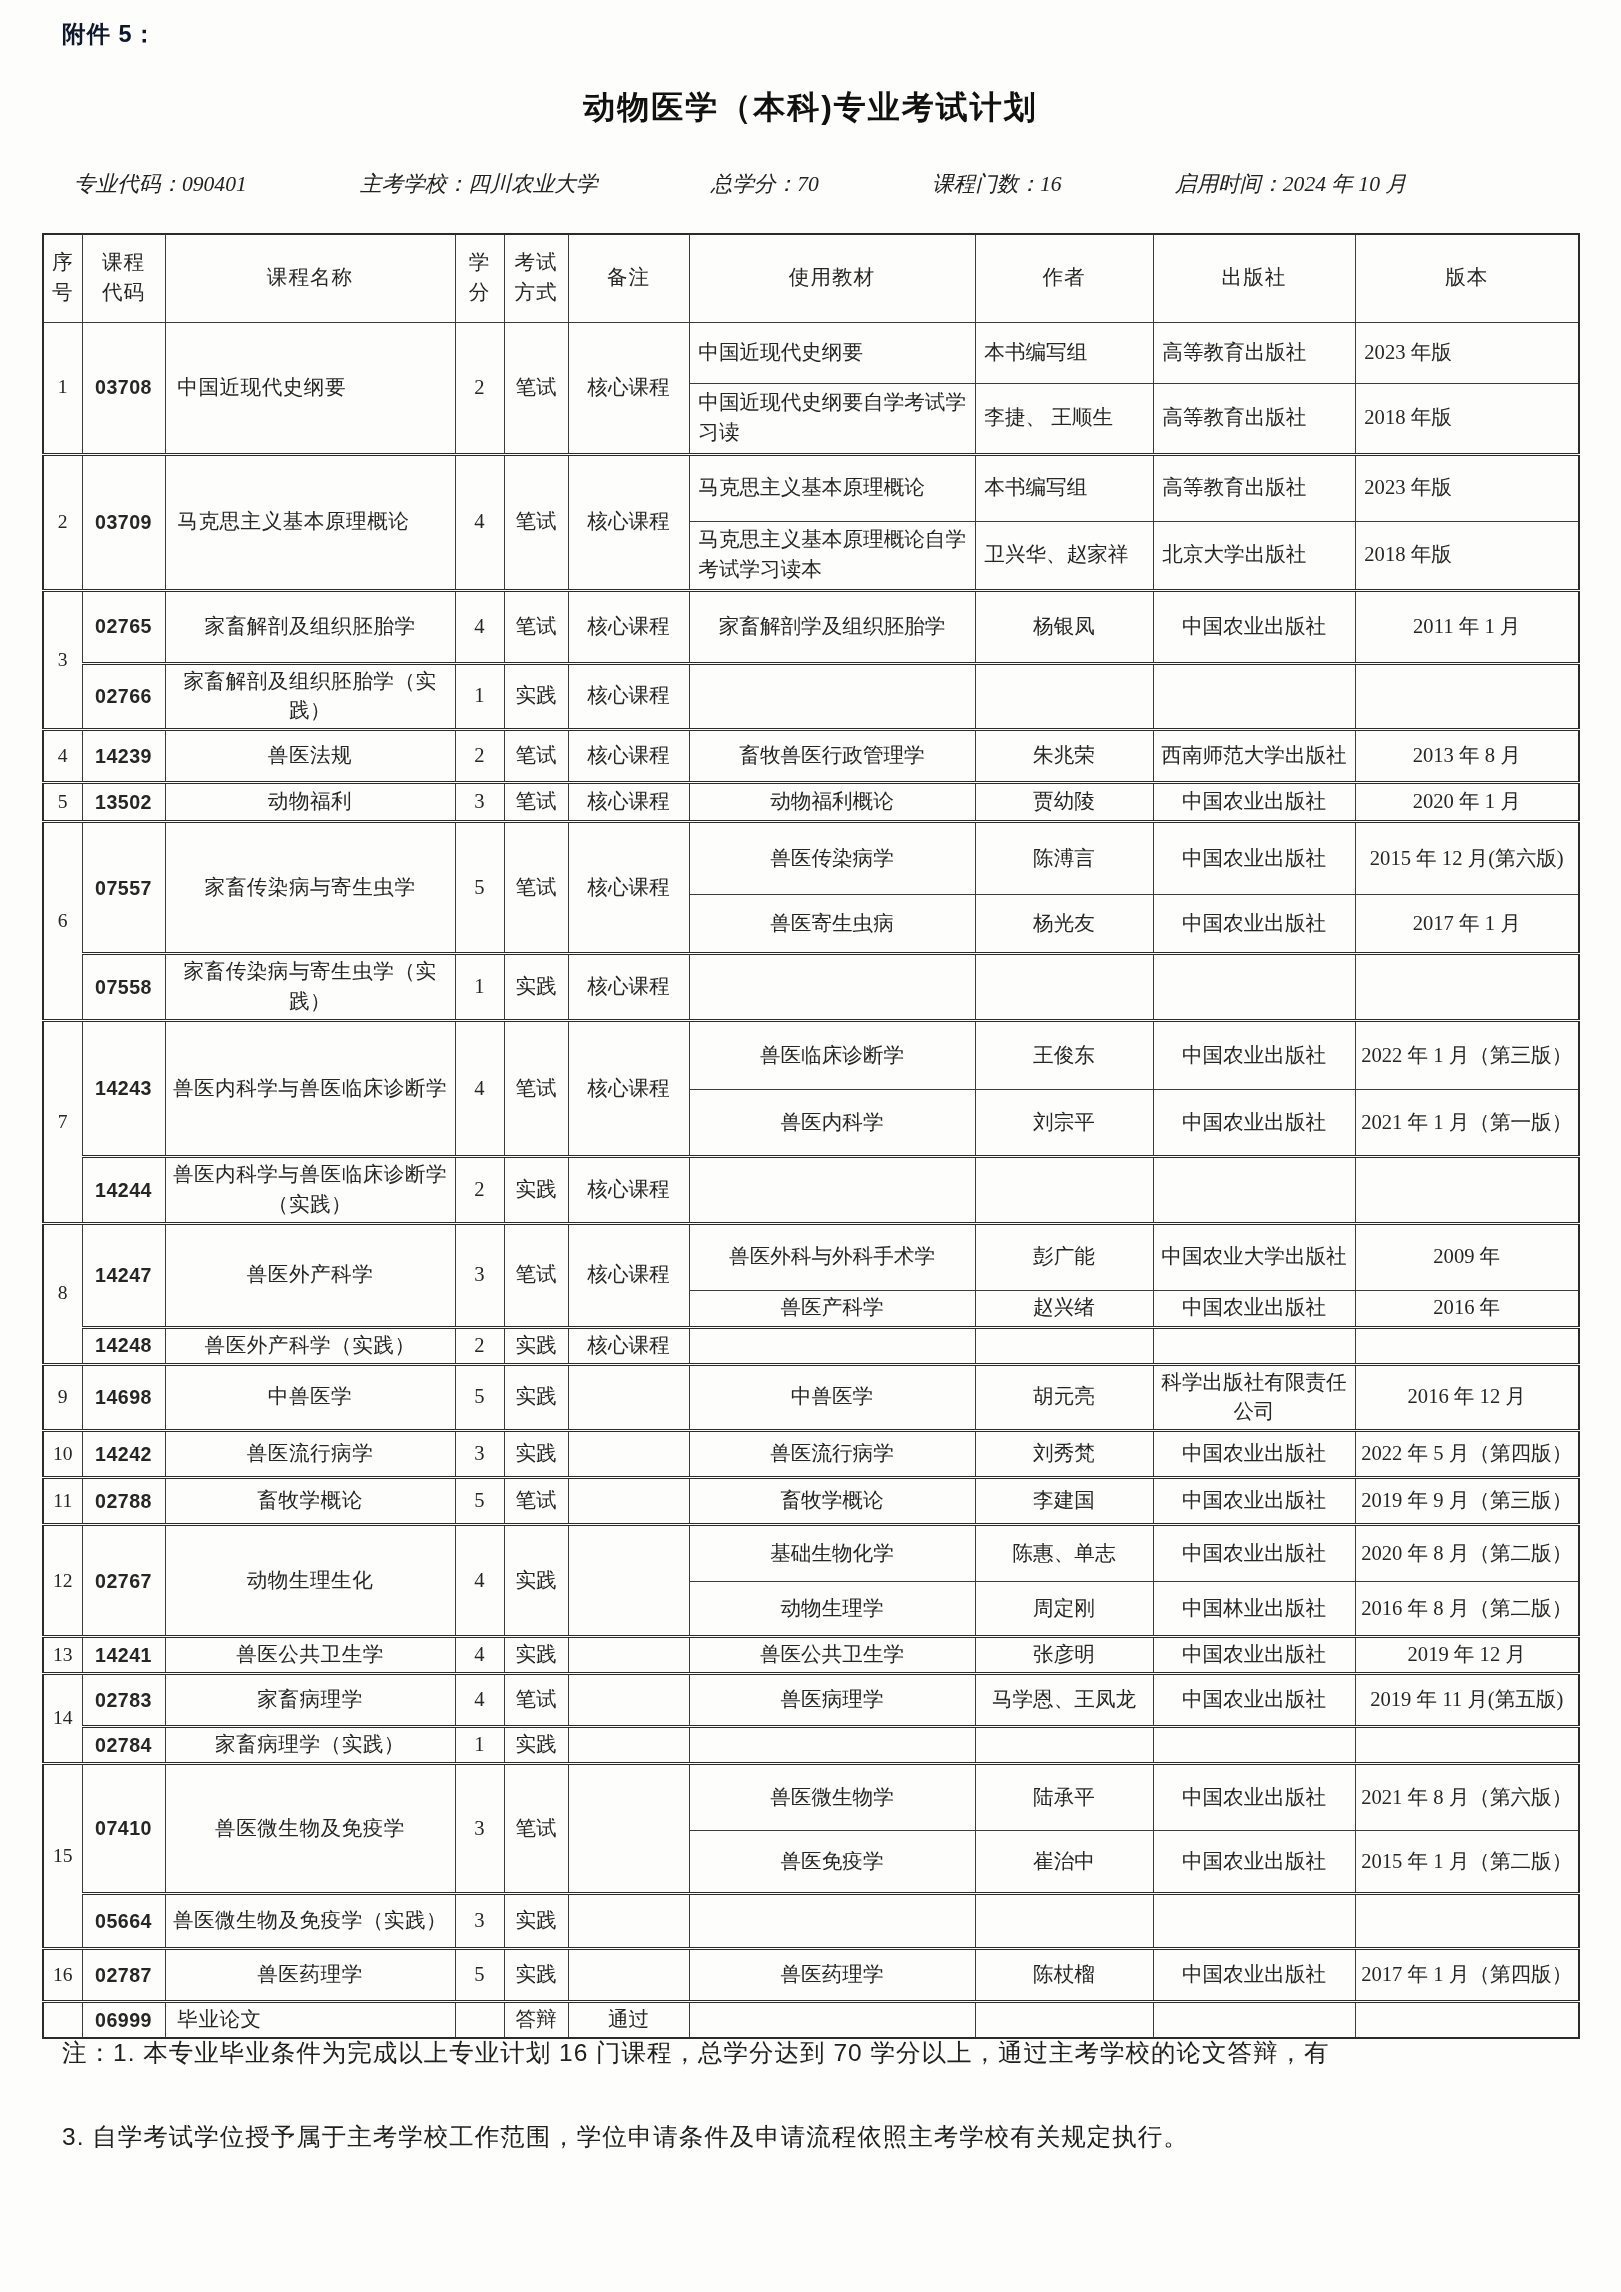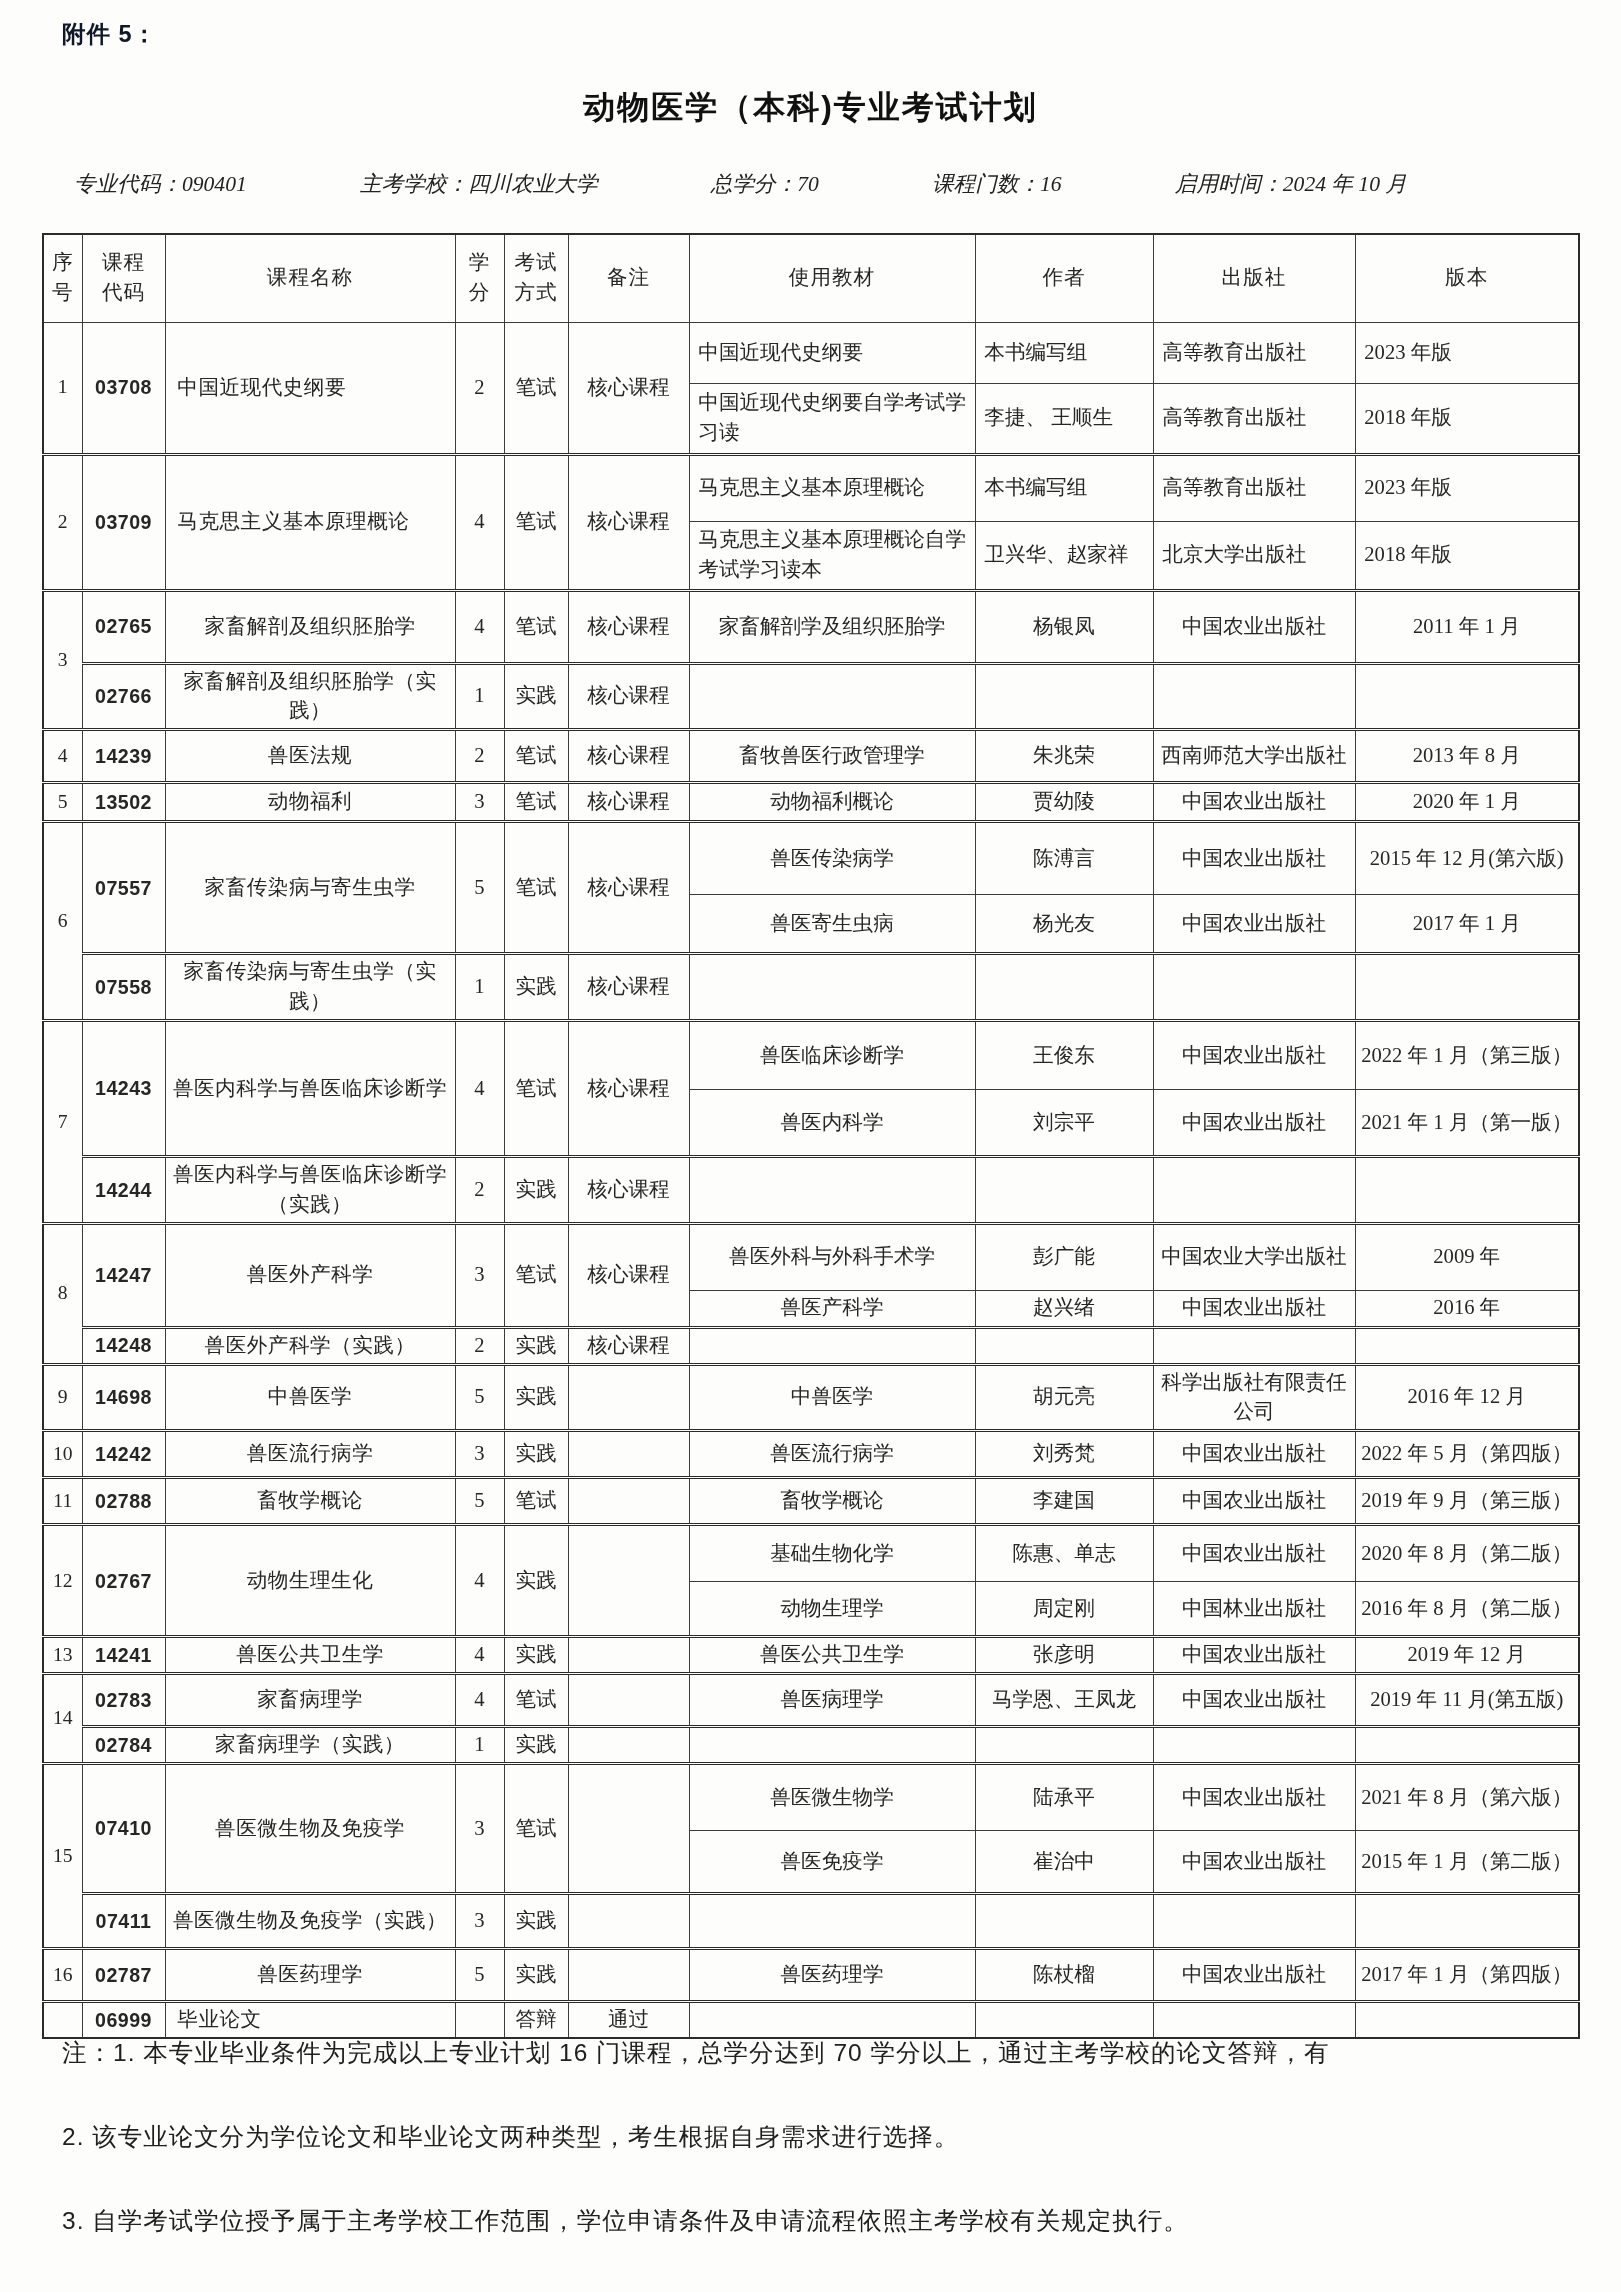--- a/index.html
+++ b/index.html
@@ -425,21 +425,21 @@
           <td class="bk">中国农业出版社</td>
           <td class="bk">2021 年 8 月（第六版）</td>
         </tr>
         <tr style="height: 63px;">
           <td class="bk">兽医免疫学</td>
           <td class="bk">崔治中</td>
           <td class="bk">中国农业出版社</td>
           <td class="bk">2015 年 1 月（第二版）</td>
         </tr>
         <tr class="csep" style="height: 55px;">
-          <td class="code" rowspan="1">07411</td>
+          <td class="code" rowspan="1">05664</td>
           <td class="name" rowspan="1">兽医微生物及免疫学（实践）</td>
           <td class="credit" rowspan="1">3</td>
           <td class="method" rowspan="1">实践</td>
           <td class="note" rowspan="1"></td>
           <td class="bk"></td>
           <td class="bk"></td>
           <td class="bk"></td>
           <td class="bk"></td>
         </tr>
         <tr class="gsep" style="height: 53px;">
@@ -464,18 +464,17 @@
           <td class="bk"></td>
           <td class="bk"></td>
           <td class="bk"></td>
           <td class="bk"></td>
         </tr>
       </tbody>
   </table>
 
   <div class="notes" id="notes">
       <div class="note-line">注：1. 本专业毕业条件为完成以上专业计划 16 门课程，总学分达到 70 学分以上，通过主考学校的论文答辩，有</div>
-      <div class="note-line">2. 该专业论文分为学位论文和毕业论文两种类型，考生根据自身需求进行选择。</div>
       <div class="note-line">3. 自学考试学位授予属于主考学校工作范围，学位申请条件及申请流程依照主考学校有关规定执行。</div>
     </div>
 
 </div>
 
 
 </body></html>

